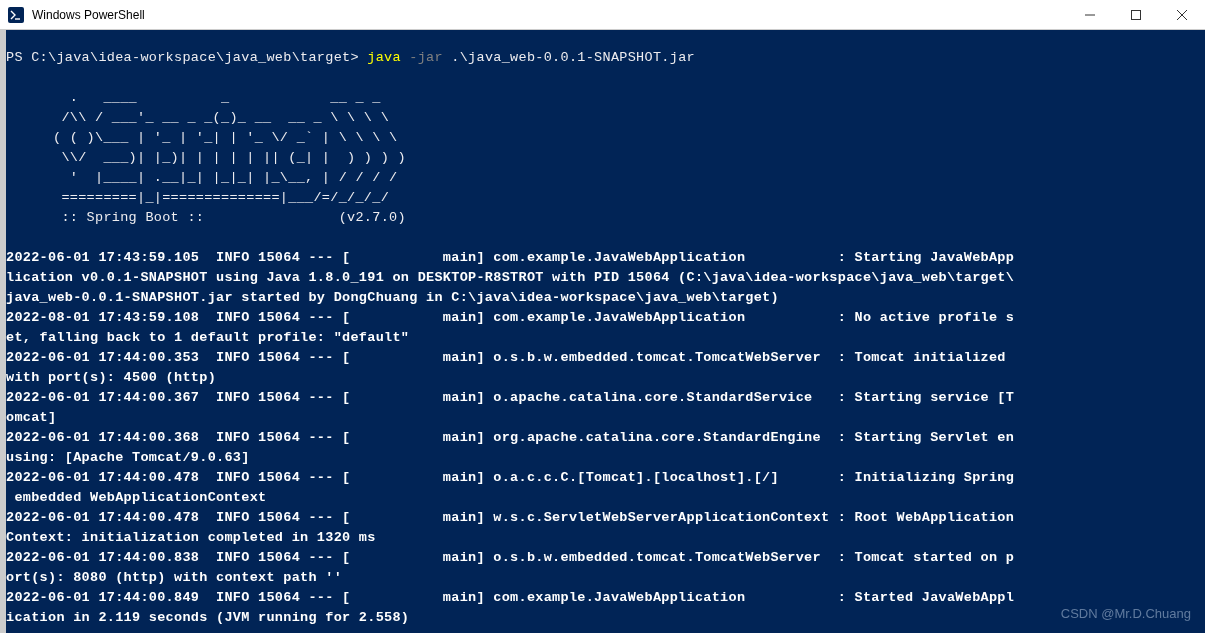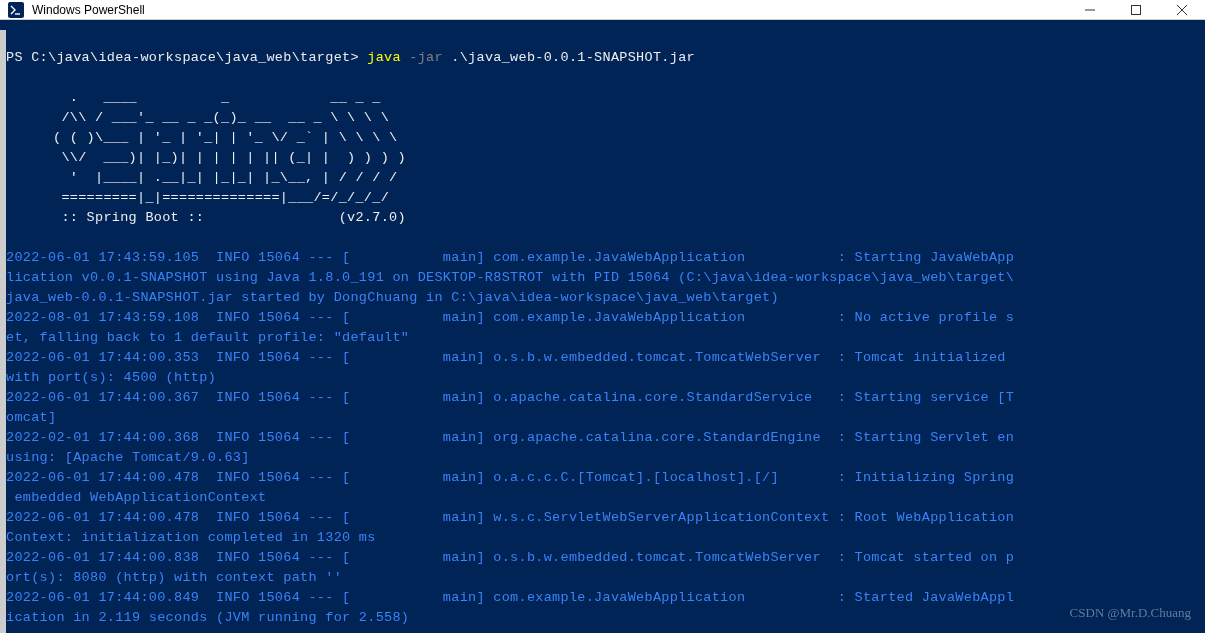--- a/index.html
+++ b/index.html
@@ -9,21 +9,21 @@
     background: #012456;
     color: #EEEDF0;
     width: 1205px;
     height: 633px;
     overflow: hidden;
     position: relative;
   }
   .titlebar {
     background: #FFFFFF;
     color: #000000;
-    height: 20px;
+    height: 30px;
     display: flex;
     align-items: center;
     font-family: "Segoe UI", sans-serif;
     font-size: 12px;
     padding-left: 8px;
     border-bottom: 1px solid #ccc;
   }
   .titlebar .app-icon {
     width: 16px;
     height: 16px;
@@ -70,28 +70,28 @@
     line-height: 20px;
     letter-spacing: 0.3px;
     overflow: hidden;
     padding-top: 18px;
   }
   .prompt { color: #EEEDF0; }
   .cmd-java { color: #FFFF00; }
   .cmd-jar  { color: #808080; }
   .cmd-arg  { color: #EEEDF0; }
   .ascii    { color: #EEEDF0; padding-left: 47px; }
-  .log      { color: #3b82f6; }
+  .log      { color: #ffffff; font-weight: bold; }
   .watermark {
     position: absolute;
     right: 14px;
     bottom: 12px;
     color: #6b84a6;
     font-size: 13px;
-    font-family: Liberation Serif, serif;
+    font-family: Liberation Sans, sans-serif;
     opacity: 0.9;
   }
 </style>
 </head>
 <body>
 
 <div class="titlebar">
   <span class="app-icon">
     <svg width="16" height="16" viewBox="0 0 16 16">
       <rect x="0" y="0" width="16" height="16" rx="2" fill="#012456"></rect>
@@ -133,21 +133,21 @@
 
 <span class="log">2022-06-01 17:43:59.105  INFO 15064 --- [           main] com.example.JavaWebApplication           : Starting JavaWebApp</span>
 <span class="log">lication v0.0.1-SNAPSHOT using Java 1.8.0_191 on DESKTOP-R8STROT with PID 15064 (C:\java\idea-workspace\java_web\target\</span>
 <span class="log">java_web-0.0.1-SNAPSHOT.jar started by DongChuang in C:\java\idea-workspace\java_web\target)</span>
 <span class="log">2022-08-01 17:43:59.108  INFO 15064 --- [           main] com.example.JavaWebApplication           : No active profile s</span>
 <span class="log">et, falling back to 1 default profile: "default"</span>
 <span class="log">2022-06-01 17:44:00.353  INFO 15064 --- [           main] o.s.b.w.embedded.tomcat.TomcatWebServer  : Tomcat initialized </span>
 <span class="log">with port(s): 4500 (http)</span>
 <span class="log">2022-06-01 17:44:00.367  INFO 15064 --- [           main] o.apache.catalina.core.StandardService   : Starting service [T</span>
 <span class="log">omcat]</span>
-<span class="log">2022-02-01 17:44:00.368  INFO 15064 --- [           main] org.apache.catalina.core.StandardEngine  : Starting Servlet en</span>
+<span class="log">2022-06-01 17:44:00.368  INFO 15064 --- [           main] org.apache.catalina.core.StandardEngine  : Starting Servlet en</span>
 <span class="log">using: [Apache Tomcat/9.0.63]</span>
 <span class="log">2022-06-01 17:44:00.478  INFO 15064 --- [           main] o.a.c.c.C.[Tomcat].[localhost].[/]       : Initializing Spring</span>
 <span class="log"> embedded WebApplicationContext</span>
 <span class="log">2022-06-01 17:44:00.478  INFO 15064 --- [           main] w.s.c.ServletWebServerApplicationContext : Root WebApplication</span>
 <span class="log">Context: initialization completed in 1320 ms</span>
 <span class="log">2022-06-01 17:44:00.838  INFO 15064 --- [           main] o.s.b.w.embedded.tomcat.TomcatWebServer  : Tomcat started on p</span>
 <span class="log">ort(s): 8080 (http) with context path ''</span>
 <span class="log">2022-06-01 17:44:00.849  INFO 15064 --- [           main] com.example.JavaWebApplication           : Started JavaWebAppl</span>
 <span class="log">ication in 2.119 seconds (JVM running for 2.558)</span></div>
 

